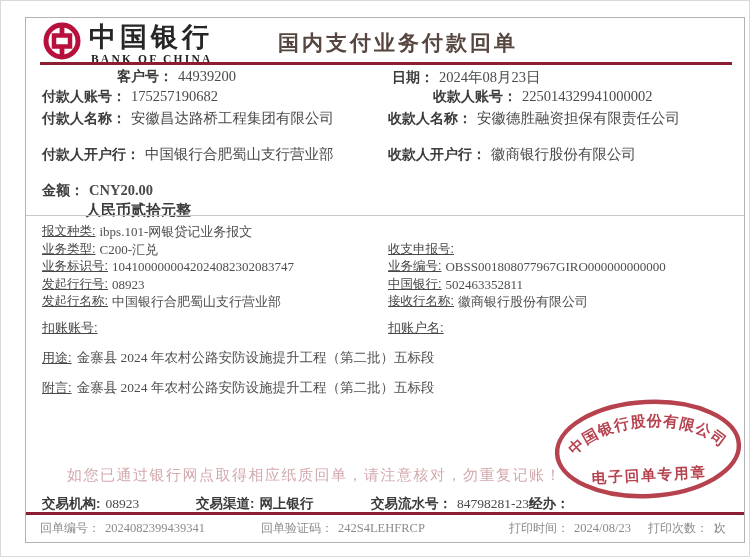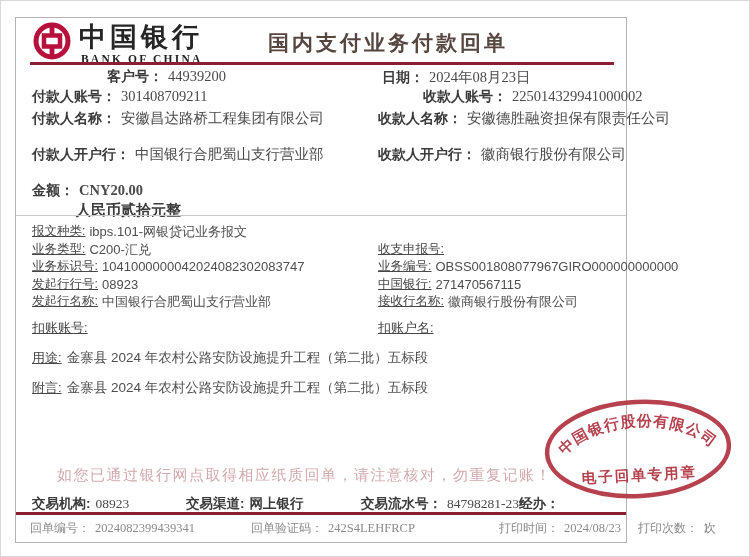--- a/index.html
+++ b/index.html
@@ -3,29 +3,29 @@
 <meta charset="utf-8">
 <style>
   html,body{margin:0;padding:0;}
   body{
     width:750px;height:557px;position:relative;background:#ffffff;
     font-family:"Liberation Sans",sans-serif;overflow:hidden;
     -webkit-font-smoothing:antialiased;
   }
   .page{position:absolute;inset:0;background:#fff;border:1px solid #d9d9d9;box-sizing:border-box;}
   .sheet{
-    position:absolute;left:14px;top:16px;width:612px;height:526px;
+    position:absolute;left:24px;top:16px;width:720px;height:526px;
     border:1px solid #b3b3b3;background:#fff;box-sizing:border-box;
   }
   .a{position:absolute;white-space:nowrap;}
   .row{display:flex;align-items:baseline;gap:5px;}
   .lbl{font-weight:bold;color:#3b3b3b;font-size:14px;}
   .val{font-family:"Liberation Serif",serif;color:#4a4a4a;font-size:14.5px;}
   .lbl-sm{color:#474747;font-size:13px;text-decoration:underline;}
-  .val-sm{font-family:Liberation Sans, sans-serif;color:#4e4e4e;font-size:13.5px;}
+  .val-sm{font-family:Liberation Serif, serif;color:#4e4e4e;font-size:13.5px;}
 
   
   .brand-cn{font-family:"Liberation Serif",serif;font-weight:bold;font-size:27px;color:#262626;letter-spacing:4px;}
   .brand-en{font-family:"Liberation Serif",serif;font-size:11.5px;color:#1f1f1f;letter-spacing:2.2px;font-weight:bold;}
   .doc-title{font-size:21px;font-weight:bold;color:#56463f;letter-spacing:3px;}
 
   .hr-accent{height:3px;background:#8c1d33;}
   .hr-gray{height:1px;background:#c9c9c9;}
 
   .amount-words{font-weight:bold;color:#3b3b3b;font-size:15px;}
@@ -69,21 +69,21 @@
       <span class="lbl">客户号：</span>
       <span class="val">44939200</span>
     </div>
     <div class="a row" style="left:366px;top:50px;">
       <span class="lbl">日期：</span>
       <span class="val">2024年08月23日</span>
     </div>
 
     <div class="a row" style="left:16px;top:70px;">
       <span class="lbl">付款人账号：</span>
-      <span class="val">301408709211</span>
+      <span class="val">175257190682</span>
     </div>
     <div class="a row" style="left:362px;top:70px;padding-left:45px;">
       <span class="lbl">收款人账号：</span>
       <span class="val">225014329941000002</span>
     </div>
 
     <div class="a row" style="left:362px;top:91px;">
       <span class="lbl">收款人名称：</span>
       <span class="val">安徽德胜融资担保有限责任公司</span>
     </div>
@@ -136,21 +136,21 @@
       <div class="drow">
         <span class="lbl-sm">收支申报号:</span>
         <span class="val-sm"></span>
       </div>
       <div class="drow">
         <span class="lbl-sm">业务编号:</span>
         <span class="val-sm">OBSS001808077967GIRO000000000000</span>
       </div>
       <div class="drow">
         <span class="lbl-sm">中国银行:</span>
-        <span class="val-sm">271470567115</span>
+        <span class="val-sm">502463352811</span>
       </div>
       <div class="drow">
         <span class="lbl-sm">接收行名称:</span>
         <span class="val-sm">徽商银行股份有限公司</span>
       </div>
     </div>
 
     <div class="a row" style="left:16px;top:301px;">
       <span class="lbl-sm">扣账账号:</span>
       <span class="val-sm"></span>

